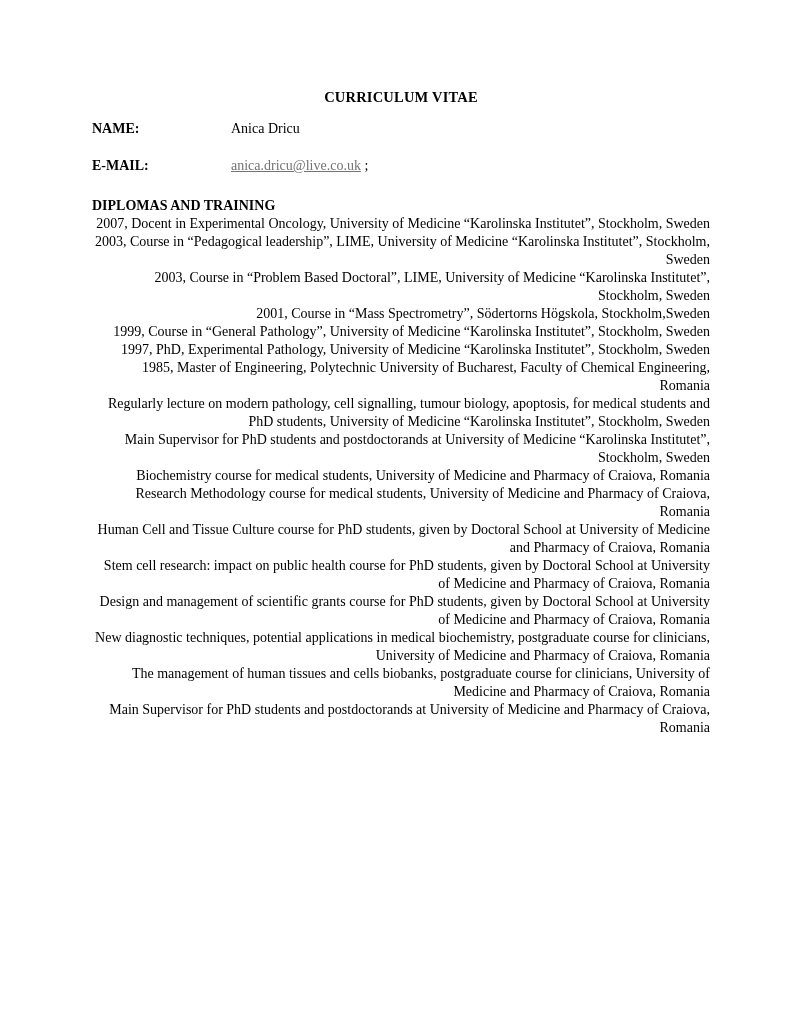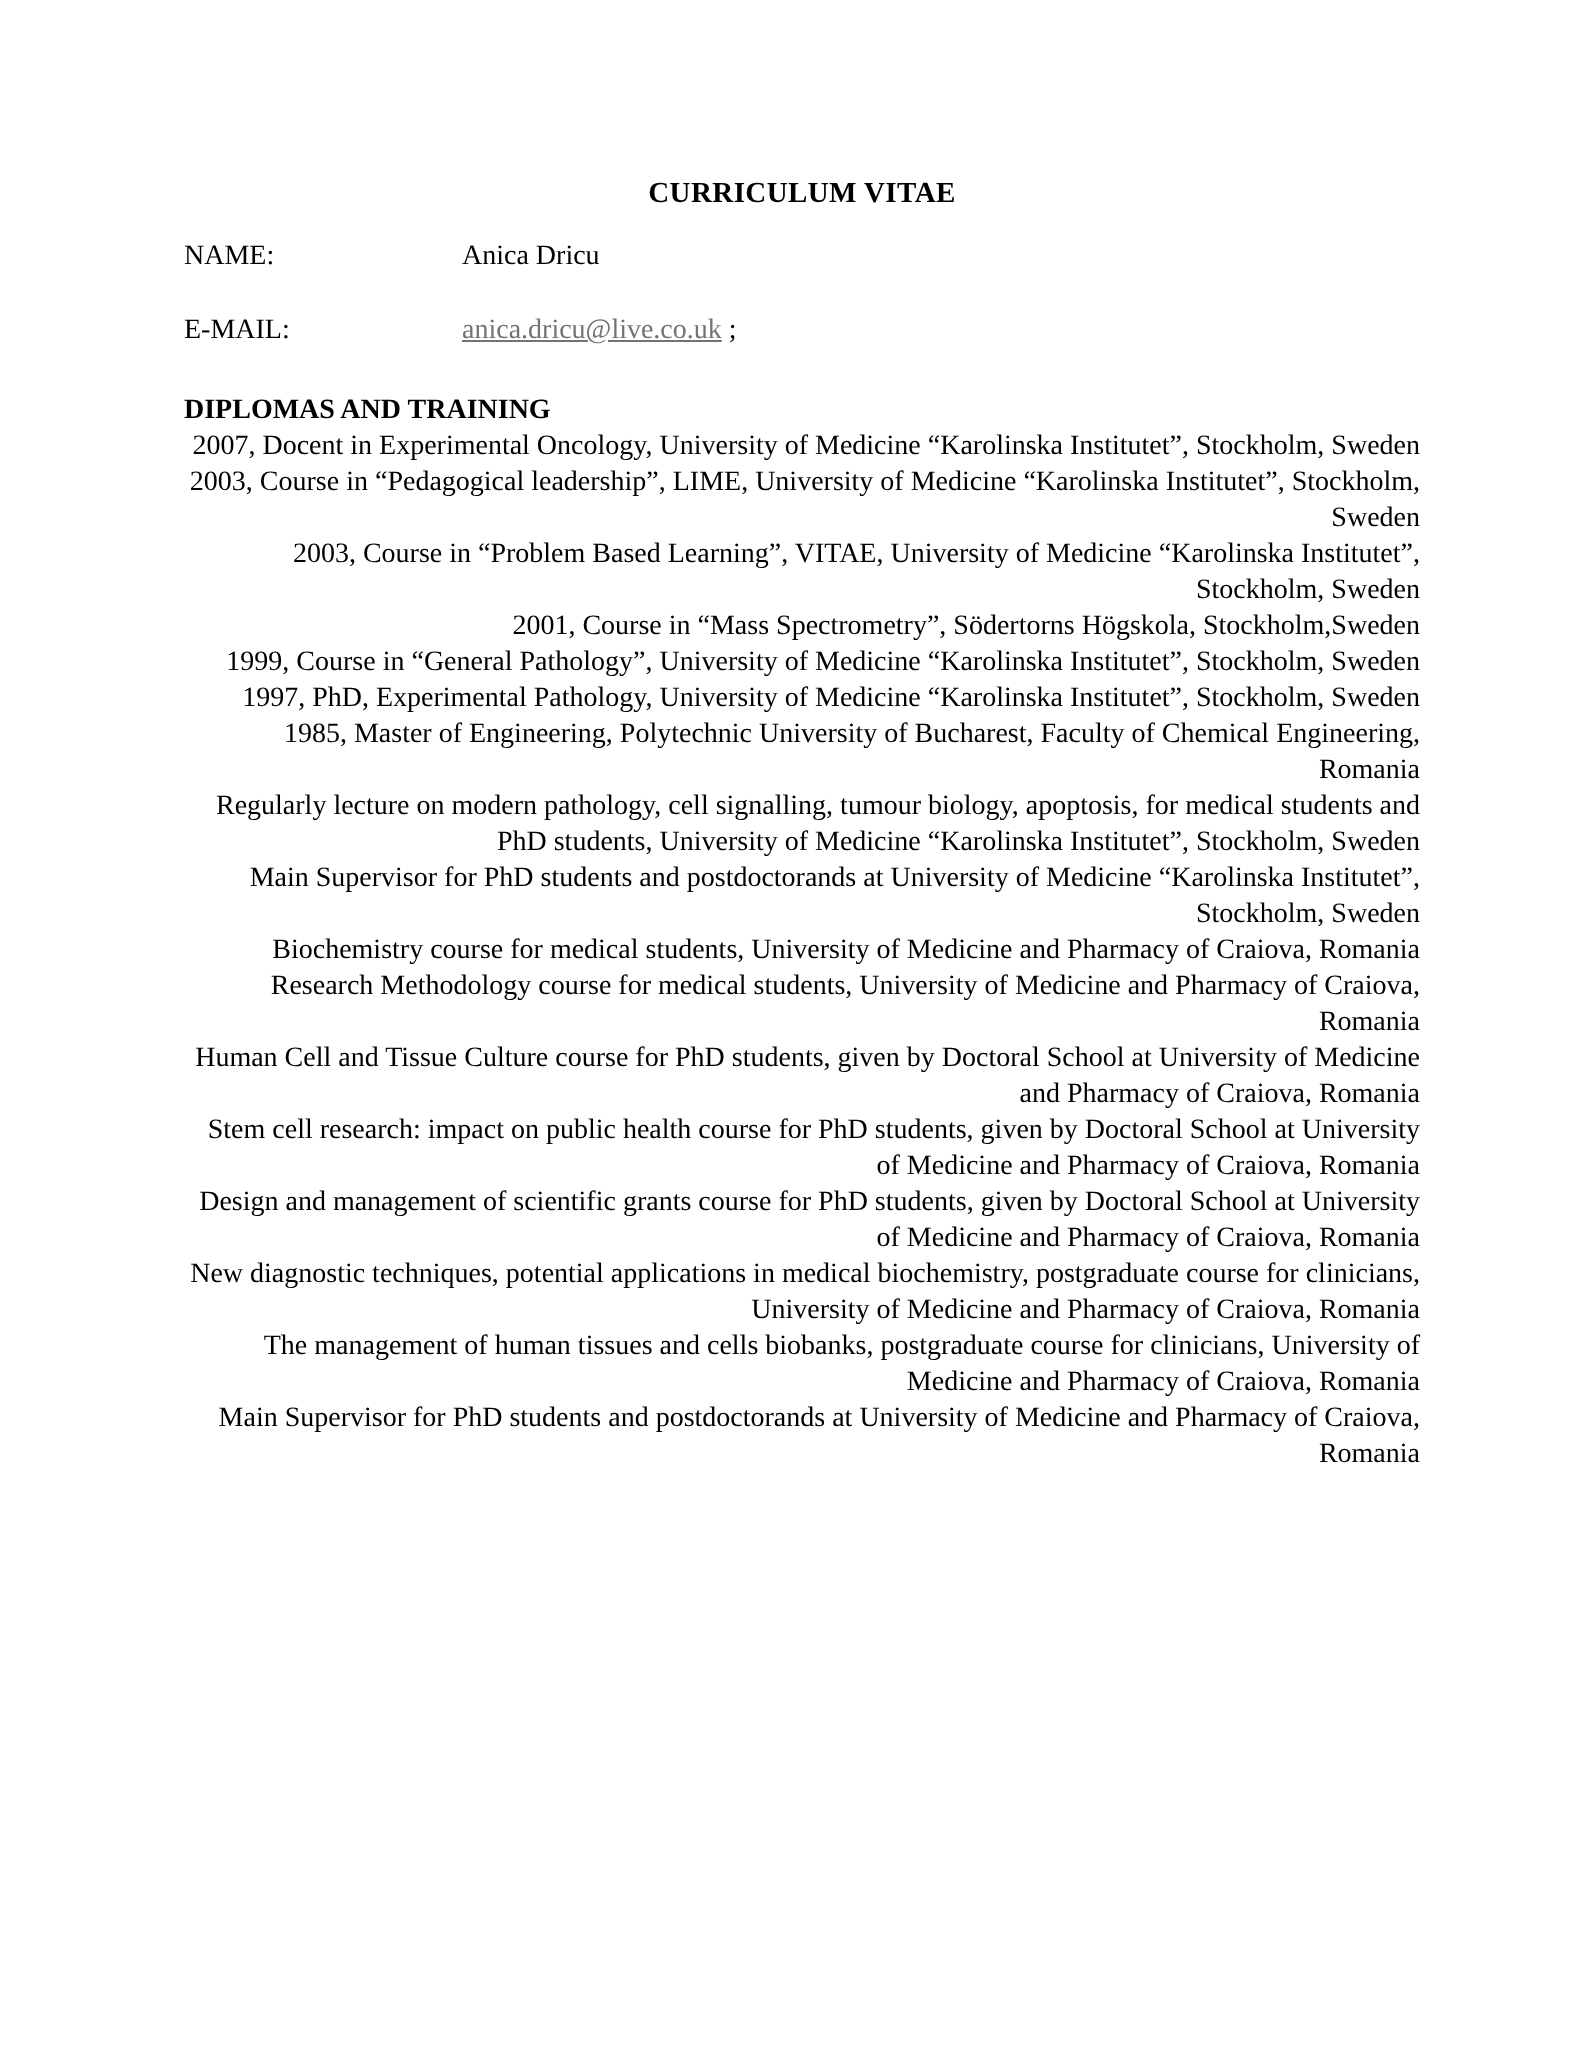--- a/index.html
+++ b/index.html
@@ -27,21 +27,21 @@
     letter-spacing: 0.2px;
     margin-bottom: 14px;
   }
   .field-row {
     display: flex;
     align-items: baseline;
     margin-bottom: 19px;
   }
   .field-row:first-of-type { margin-top: 0; }
   .field-label {
-    font-weight: normal;
+    font-weight: bold;
     width: 139px;
     flex: 0 0 139px;
   }
   .field-value { }
   .email-link {
     color: #737373;
     text-decoration: underline;
   }
   .email-suffix { color: #000000; }
   .section-heading {
@@ -75,21 +75,21 @@
 
   <div class="field-row">
     <span class="field-label">E-MAIL:</span>
     <span class="field-value"><a href="#" class="email-link">anica.dricu@live.co.uk</a><span class="email-suffix"> ;</span></span>
   </div>
 
   <div class="section section--diplomas">
     <div class="section-heading">DIPLOMAS AND TRAINING</div>
     <p class="entry">2007, Docent in Experimental Oncology, University of Medicine “Karolinska Institutet”, Stockholm, Sweden</p>
     <p class="entry">2003, Course in “Pedagogical leadership”, LIME, University of Medicine “Karolinska Institutet”, Stockholm, Sweden</p>
-    <p class="entry">2003, Course in “Problem Based Learning”, VITAE, University of Medicine “Karolinska Institutet”, Stockholm, Sweden</p>
+    <p class="entry">2003, Course in “Problem Based Doctoral”, LIME, University of Medicine “Karolinska Institutet”, Stockholm, Sweden</p>
     <p class="entry">2001, Course in “Mass Spectrometry”, Södertorns Högskola, Stockholm,Sweden</p>
     <p class="entry">1999, Course in “General Pathology”, University of Medicine “Karolinska Institutet”, Stockholm, Sweden</p>
     <p class="entry">1997, PhD, Experimental Pathology, University of Medicine “Karolinska Institutet”, Stockholm, Sweden</p>
     <p class="entry">1985, Master of Engineering, Polytechnic University of Bucharest, Faculty of Chemical Engineering, Romania</p>
   </div>
 
   <div class="section section--teaching">
     <p class="entry">Regularly lecture on modern pathology, cell signalling, tumour biology, apoptosis, for medical students and PhD students, University of Medicine “Karolinska Institutet”, Stockholm, Sweden</p>
     <p class="entry">Main Supervisor for PhD students and postdoctorands at University of Medicine “Karolinska Institutet”, Stockholm, Sweden</p>
     <p class="entry">Biochemistry course for medical students, University of Medicine and Pharmacy of Craiova, Romania</p>

